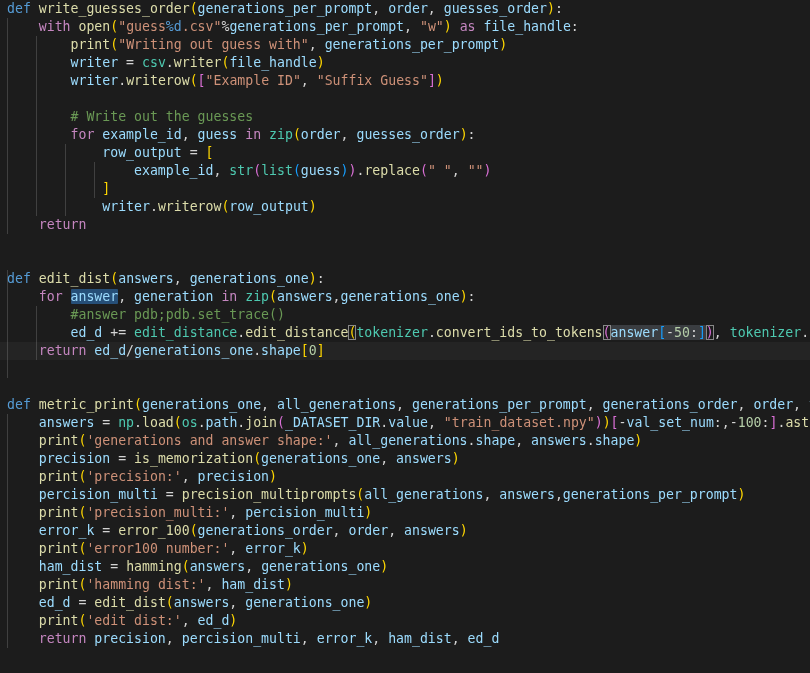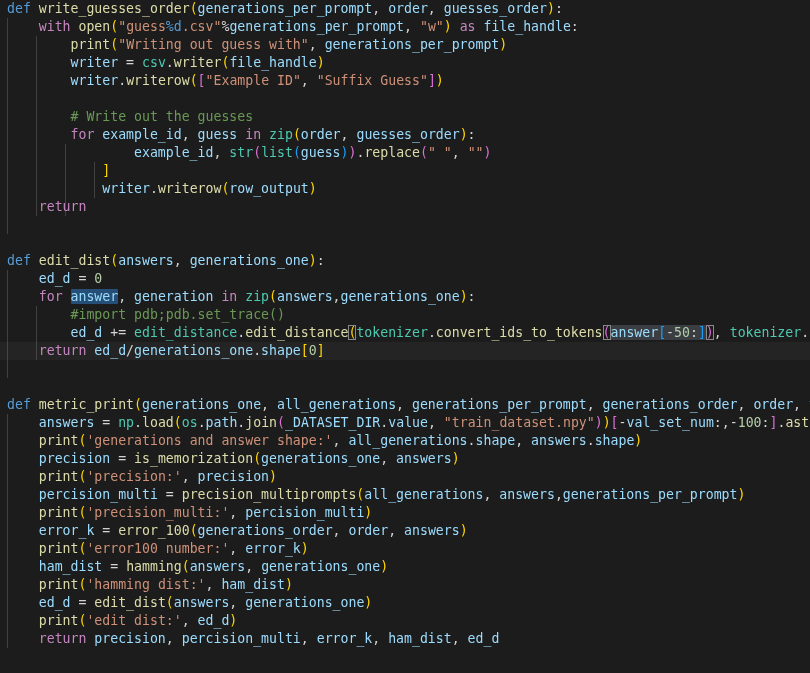--- a/index.html
+++ b/index.html
@@ -107,40 +107,40 @@
     <div class="line">        <span class="var" style="color: rgb(156, 220, 254);">writer</span><span class="op" style="color: rgb(212, 212, 212);"> = </span><span class="cls" style="color: rgb(78, 201, 176);">csv</span><span class="op" style="color: rgb(212, 212, 212);">.</span><span class="fn" style="color: rgb(220, 220, 170);">writer</span><span class="punc-y" style="color: rgb(255, 215, 0);">(</span><span class="var" style="color: rgb(156, 220, 254);">file_handle</span><span class="punc-y" style="color: rgb(255, 215, 0);">)</span></div>
 
     <div class="line">        <span class="var" style="color: rgb(156, 220, 254);">writer</span><span class="op" style="color: rgb(212, 212, 212);">.</span><span class="fn" style="color: rgb(220, 220, 170);">writerow</span><span class="punc-y" style="color: rgb(255, 215, 0);">(</span><span class="punc-p" style="color: rgb(218, 112, 214);">[</span><span class="str" style="color: rgb(206, 145, 120);">"Example ID"</span><span class="op" style="color: rgb(212, 212, 212);">, </span><span class="str" style="color: rgb(206, 145, 120);">"Suffix Guess"</span><span class="punc-p" style="color: rgb(218, 112, 214);">]</span><span class="punc-y" style="color: rgb(255, 215, 0);">)</span></div>
 
     <div class="line"> </div>
 
     <div class="line">        <span class="cmt" style="color: rgb(106, 153, 85);"># Write out the guesses</span></div>
 
     <div class="line">        <span class="kw2" style="color: rgb(197, 134, 192);">for </span><span class="var" style="color: rgb(156, 220, 254);">example_id</span><span class="op" style="color: rgb(212, 212, 212);">, </span><span class="var" style="color: rgb(156, 220, 254);">guess</span><span class="kw2" style="color: rgb(197, 134, 192);"> in </span><span class="cls" style="color: rgb(78, 201, 176);">zip</span><span class="punc-y" style="color: rgb(255, 215, 0);">(</span><span class="var" style="color: rgb(156, 220, 254);">order</span><span class="op" style="color: rgb(212, 212, 212);">, </span><span class="var" style="color: rgb(156, 220, 254);">guesses_order</span><span class="punc-y" style="color: rgb(255, 215, 0);">)</span><span class="op" style="color: rgb(212, 212, 212);">:</span></div>
 
+    <div class="line">            <span class="var" style="color: rgb(156, 220, 254);">row_output</span><span class="op" style="color: rgb(212, 212, 212);"> = </span><span class="punc-y" style="color: rgb(255, 215, 0);">[</span></div>
 
     <div class="line">                <span class="var" style="color: rgb(156, 220, 254);">example_id</span><span class="op" style="color: rgb(212, 212, 212);">, </span><span class="cls" style="color: rgb(78, 201, 176);">str</span><span class="punc-p" style="color: rgb(218, 112, 214);">(</span><span class="cls" style="color: rgb(78, 201, 176);">list</span><span class="punc-b" style="color: rgb(23, 159, 255);">(</span><span class="var" style="color: rgb(156, 220, 254);">guess</span><span class="punc-b" style="color: rgb(23, 159, 255);">)</span><span class="punc-p" style="color: rgb(218, 112, 214);">)</span><span class="op" style="color: rgb(212, 212, 212);">.</span><span class="fn" style="color: rgb(220, 220, 170);">replace</span><span class="punc-p" style="color: rgb(218, 112, 214);">(</span><span class="str" style="color: rgb(206, 145, 120);">" "</span><span class="op" style="color: rgb(212, 212, 212);">, </span><span class="str" style="color: rgb(206, 145, 120);">""</span><span class="punc-p" style="color: rgb(218, 112, 214);">)</span></div>
 
     <div class="line">            <span class="punc-y" style="color: rgb(255, 215, 0);">]</span></div>
 
     <div class="line">            <span class="var" style="color: rgb(156, 220, 254);">writer</span><span class="op" style="color: rgb(212, 212, 212);">.</span><span class="fn" style="color: rgb(220, 220, 170);">writerow</span><span class="punc-y" style="color: rgb(255, 215, 0);">(</span><span class="var" style="color: rgb(156, 220, 254);">row_output</span><span class="punc-y" style="color: rgb(255, 215, 0);">)</span></div>
 
     <div class="line">    <span class="kw2" style="color: rgb(197, 134, 192);">return</span></div>
 
     <div class="line"> </div>
 
     <div class="line"> </div>
 
     <div class="line"><span class="kw" style="color: rgb(86, 156, 214);">def </span><span class="fn" style="color: rgb(220, 220, 170);">edit_dist</span><span class="punc-y" style="color: rgb(255, 215, 0);">(</span><span class="var" style="color: rgb(156, 220, 254);">answers</span><span class="op" style="color: rgb(212, 212, 212);">, </span><span class="var" style="color: rgb(156, 220, 254);">generations_one</span><span class="punc-y" style="color: rgb(255, 215, 0);">)</span><span class="op" style="color: rgb(212, 212, 212);">:</span></div>
 
-    <div class="line">    <span class="var" style="color: rgb(156, 220, 254);">ed_d</span><span class="op" style="color: rgb(212, 212, 212);"> = </span><span class="num" style="color: rgb(181, 206, 168);">0</span></div>
 
     <div class="line">    <span class="kw2" style="color: rgb(197, 134, 192);">for </span><span class="var sel" style="color: rgb(156, 220, 254); background: rgb(38, 79, 120);">answer</span><span class="op" style="color: rgb(212, 212, 212);">, </span><span class="var" style="color: rgb(156, 220, 254);">generation</span><span class="kw2" style="color: rgb(197, 134, 192);"> in </span><span class="cls" style="color: rgb(78, 201, 176);">zip</span><span class="punc-y" style="color: rgb(255, 215, 0);">(</span><span class="var" style="color: rgb(156, 220, 254);">answers</span><span class="op" style="color: rgb(212, 212, 212);">,</span><span class="var" style="color: rgb(156, 220, 254);">generations_one</span><span class="punc-y" style="color: rgb(255, 215, 0);">)</span><span class="op" style="color: rgb(212, 212, 212);">:</span></div>
 
-    <div class="line">        <span class="cmt" style="color: rgb(106, 153, 85);">#import pdb;pdb.set_trace()</span></div>
+    <div class="line">        <span class="cmt" style="color: rgb(106, 153, 85);">#answer pdb;pdb.set_trace()</span></div>
 
 
     <div class="line">        <span class="var" style="color: rgb(156, 220, 254);">ed_d</span><span class="op" style="color: rgb(212, 212, 212);"> += </span><span class="cls" style="color: rgb(78, 201, 176);">edit_distance</span><span class="op" style="color: rgb(212, 212, 212);">.</span><span class="fn" style="color: rgb(220, 220, 170);">edit_distance</span><span class="punc-y bracket-match" style="color: rgb(255, 215, 0);">(</span><span class="cls" style="color: rgb(78, 201, 176);">tokenizer</span><span class="op" style="color: rgb(212, 212, 212);">.</span><span class="fn" style="color: rgb(220, 220, 170);">convert_ids_to_tokens</span><span class="punc-p bracket-match" style="color: rgb(218, 112, 214);">(</span><span class="occ" style="background: rgb(58, 61, 65);"><span class="var" style="color: rgb(156, 220, 254);">answer</span><span class="punc-b" style="color: rgb(23, 159, 255);">[</span><span class="op" style="color: rgb(212, 212, 212);">-</span><span class="num" style="color: rgb(181, 206, 168);">50</span><span class="op" style="color: rgb(212, 212, 212);">:</span><span class="punc-b" style="color: rgb(23, 159, 255);">]</span></span><span class="punc-p bracket-match" style="color: rgb(218, 112, 214);">)</span><span class="op" style="color: rgb(212, 212, 212);">, </span><span class="cls" style="color: rgb(78, 201, 176);">tokenizer</span><span class="op" style="color: rgb(212, 212, 212);">.</span><span class="fn" style="color: rgb(220, 220, 170);">convert_id</span></div>
 
     <div class="line">    <span class="kw2" style="color: rgb(197, 134, 192);">return </span><span class="var" style="color: rgb(156, 220, 254);">ed_d</span><span class="op" style="color: rgb(212, 212, 212);">/</span><span class="var" style="color: rgb(156, 220, 254);">generations_one</span><span class="op" style="color: rgb(212, 212, 212);">.</span><span class="prop" style="color: rgb(156, 220, 254);">shape</span><span class="punc-y" style="color: rgb(255, 215, 0);">[</span><span class="num" style="color: rgb(181, 206, 168);">0</span><span class="punc-y" style="color: rgb(255, 215, 0);">]</span></div>
 
     <div class="line"> </div>
 
     <div class="line"> </div>
 

